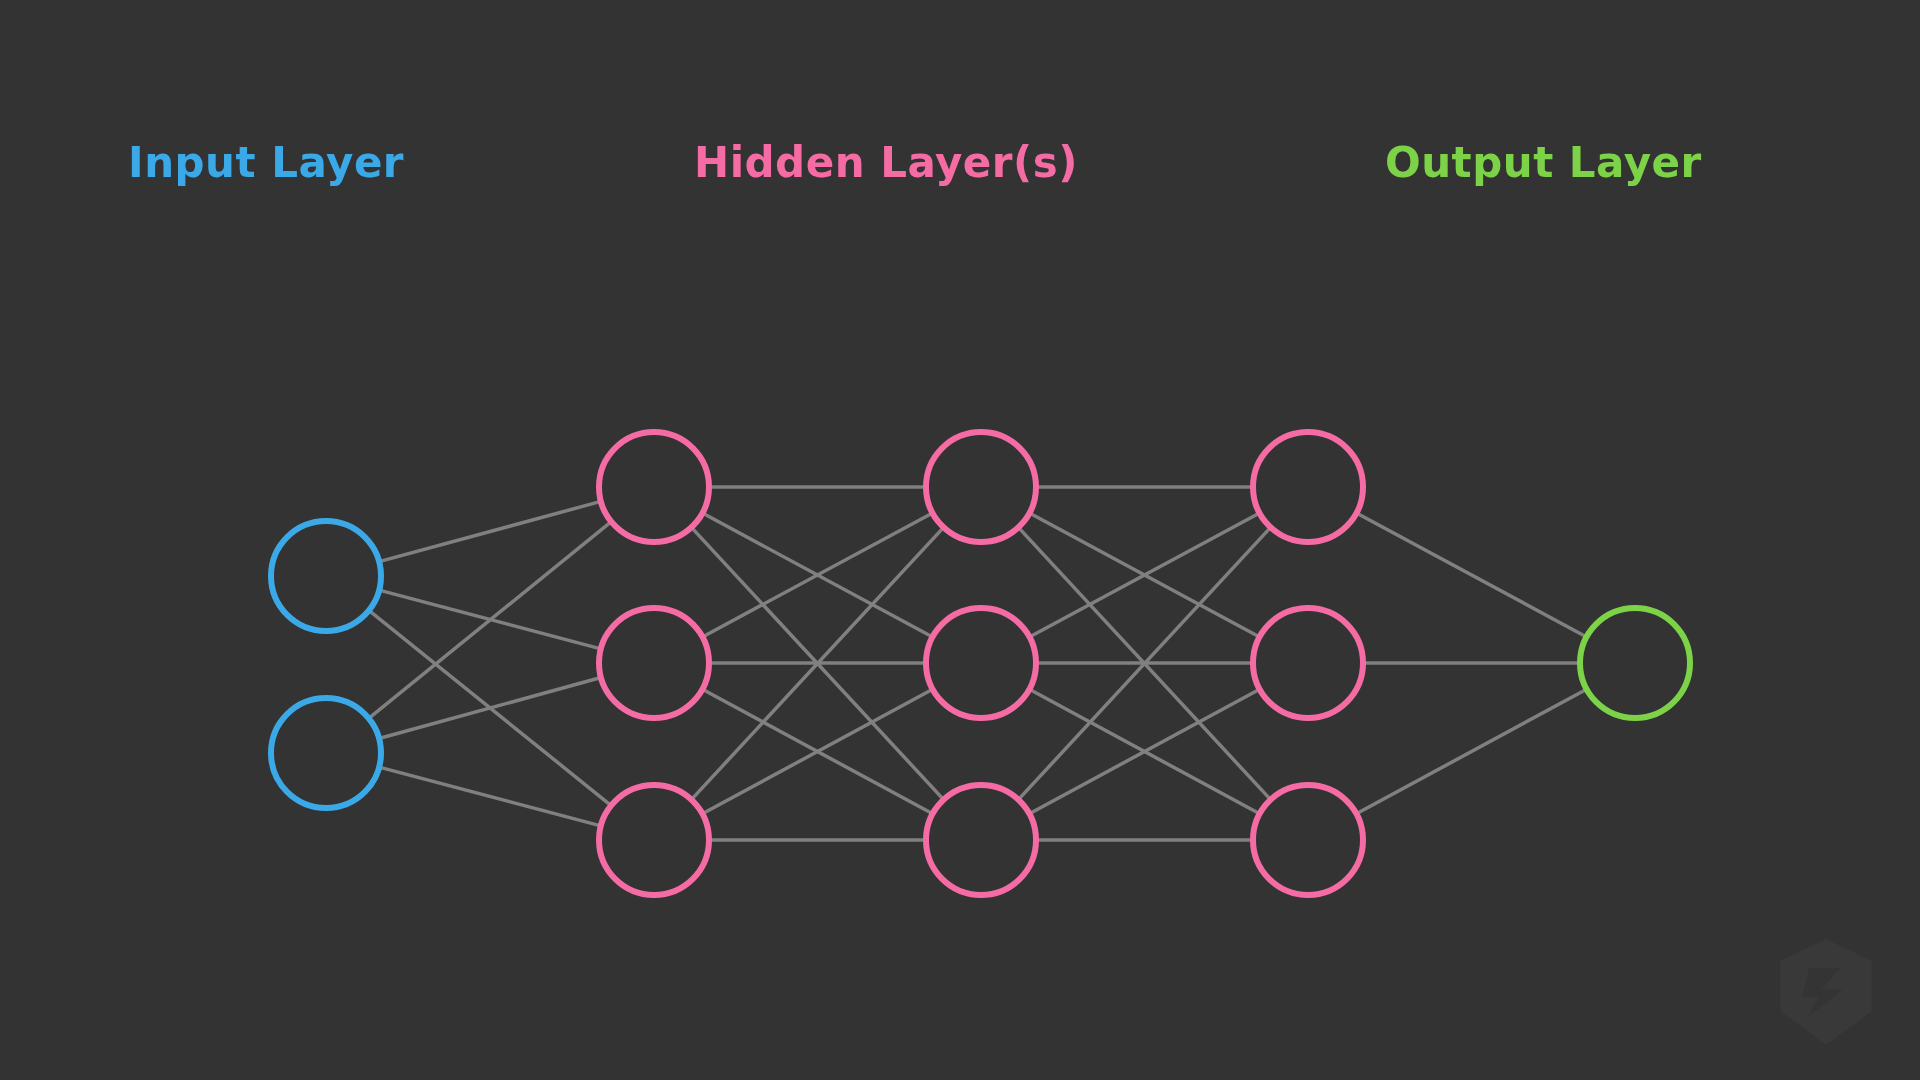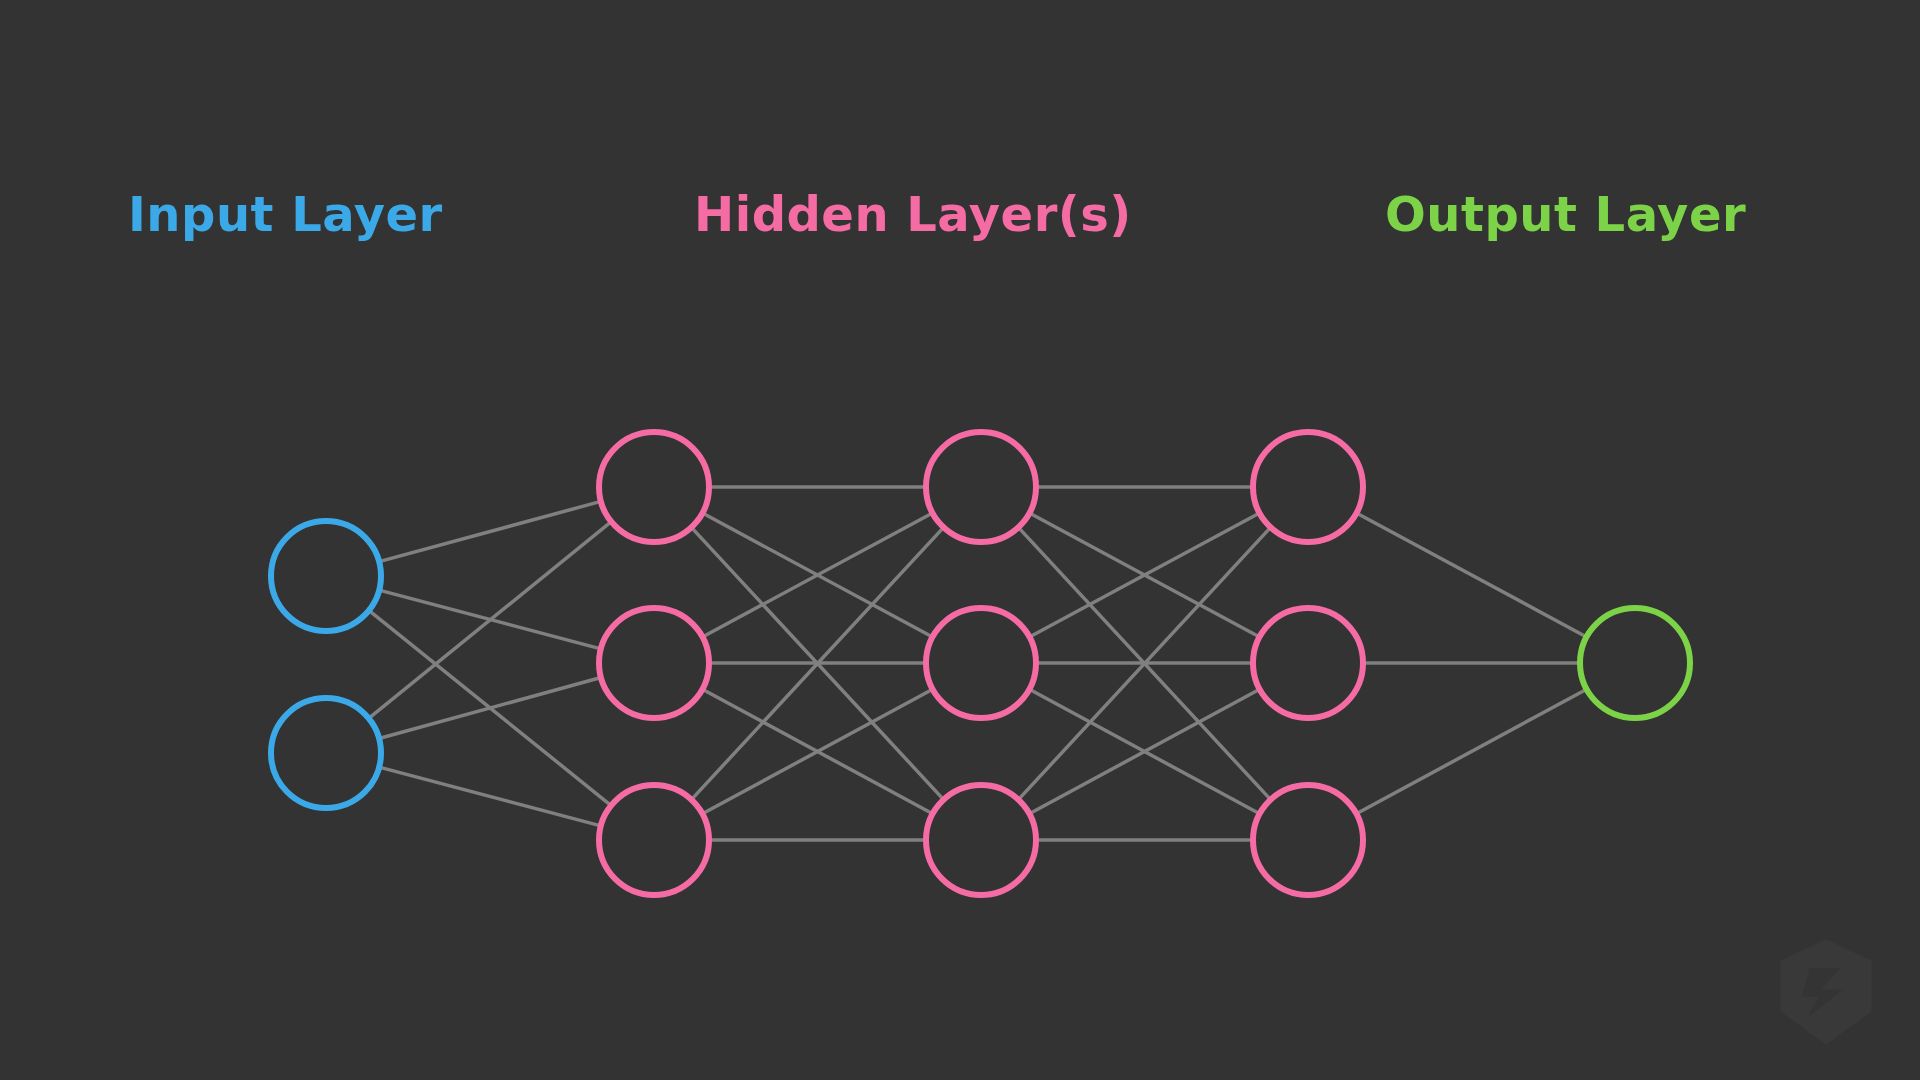--- a/index.html
+++ b/index.html
@@ -25,25 +25,24 @@
     position: absolute;
     left: 0; top: 0;
     width: 1920px;
     height: 1080px;
     pointer-events: none;
   }
   .layer-label {
     position: absolute;
     font-family: "DejaVu Sans", sans-serif;
     font-weight: bold;
-    font-size: 48px;
+    font-size: 42px;
     letter-spacing: 0.5px;
     white-space: nowrap;
     line-height: 1;
-    margin-top: 48px;
   }
   #label-input  { left: 128px;  top: 142px; }
   #label-hidden { left: 694px;  top: 142px; }
   #label-output { left: 1385px; top: 142px; }
 
   svg.network-svg {
     position: absolute;
     left: 0; top: 0;
     width: 1920px;
     height: 1080px;

